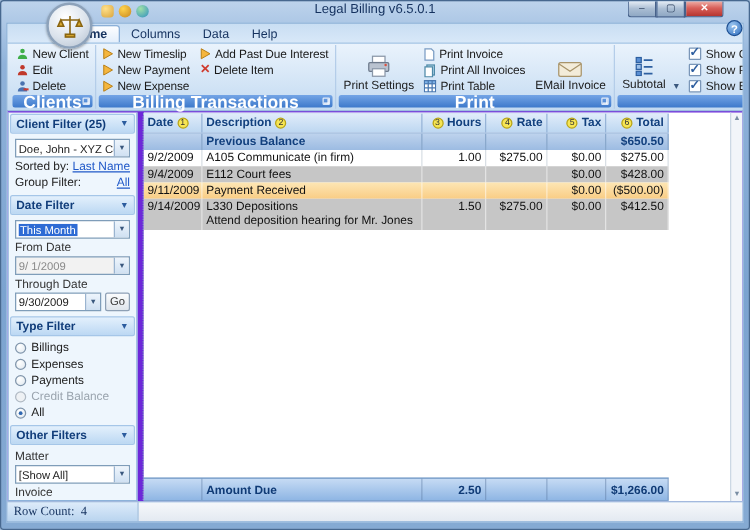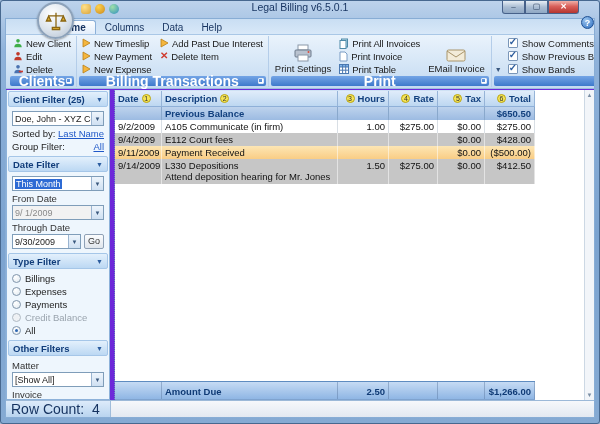--- a/index.html
+++ b/index.html
@@ -132,21 +132,21 @@
   .g-footer .g-cell{color:#0f3a75;font-weight:bold;border-right:1px solid rgba(90,120,160,.45);
     padding-top:4px;}
   
   .vscroll{flex:0 0 10px;background:#f2f5f9;border-left:1px solid #ccd8e4;display:flex;
     flex-direction:column;justify-content:space-between;align-items:center;margin-top:1px;}
   .varrow{font-size:6px;color:#7a8ea4;line-height:10px;}
 
   
   .bottombar{flex:0 0 16px;display:flex;align-items:stretch;border-top:1px solid #9cb9d8;}
   .status{flex:0 0 105px;background:linear-gradient(#ddebfa,#b9d4ef);border-right:1px solid #a0bcda;
-    display:flex;align-items:center;padding:0 5px;font-size:14px;color:#15325f;white-space:pre;}
+    display:flex;align-items:center;padding:0 5px;font-size:10px;color:#15325f;white-space:pre;font-family:Liberation Serif, serif;}
   .hscroll{flex:1;background:linear-gradient(#f6f8fb,#e3e9f1);}
 
   svg{display:block;}
 </style>
 </head>
 <body>
 
 <div class="window">
 
   <div class="titlebar">
@@ -287,34 +287,34 @@
                 <rect x="2" y="6" width="16" height="7" rx="1" fill="#b9c2cf" stroke="#6d7a8c"></rect>
                 <rect x="5" y="11" width="10" height="6" fill="#fff" stroke="#8a97a8"></rect>
                 <circle cx="15.5" cy="8" r="1" fill="#d94f3f"></circle>
               </svg>
             </span>
             <span class="biglabel">Print Settings</span>
           </div>
           <div class="smallcol">
             <div class="sbtn">
               <span class="icon">
+                <svg width="9" height="11" viewBox="0 0 9 11">
+                    <path d="M1 1 h5 l2 2 v7 h-7 Z" fill="#fff" stroke="#7a9cc4"></path>
+                  </svg>
+              </span>
+              <span>Print Invoice</span>
+            </div>
+            <div class="sbtn">
+              <span class="icon">
                 <svg width="10" height="11" viewBox="0 0 10 11">
                     <rect x="2.5" y="1" width="6" height="8" fill="#bfe0ef" stroke="#4f8aa8"></rect>
                     <rect x="1" y="2.5" width="6" height="8" fill="#fff" stroke="#4f8aa8"></rect>
                   </svg>
               </span>
               <span>Print All Invoices</span>
-            </div>
-            <div class="sbtn">
-              <span class="icon">
-                <svg width="9" height="11" viewBox="0 0 9 11">
-                    <path d="M1 1 h5 l2 2 v7 h-7 Z" fill="#fff" stroke="#7a9cc4"></path>
-                  </svg>
-              </span>
-              <span>Print Invoice</span>
             </div>
             <div class="sbtn">
               <span class="icon">
                 <svg width="10" height="10" viewBox="0 0 10 10">
                     <rect x="0.5" y="0.5" width="9" height="9" fill="#fff" stroke="#4a78b0"></rect>
                     <rect x="0.5" y="0.5" width="9" height="2.5" fill="#7fb3e8" stroke="#4a78b0"></rect>
                     <line x1="3.6" y1="0.5" x2="3.6" y2="9.5" stroke="#4a78b0"></line>
                     <line x1="6.7" y1="0.5" x2="6.7" y2="9.5" stroke="#4a78b0"></line>
                     <line x1="0.5" y1="6.2" x2="9.5" y2="6.2" stroke="#4a78b0"></line>
                   </svg>
@@ -334,20 +334,33 @@
         </div>
         <div class="rgroup-caption">
           <span>Print</span>
           <span class="launcher"></span>
         </div>
       </div>
 
       <div class="rgroup" style="flex:1;">
         <div class="rgroup-content" style="gap:6px;">
           <div class="subwrap">
+            <div class="bigbtn">
+              <span class="icon">
+                <svg width="15" height="16" viewBox="0 0 15 16">
+                  <rect x="1" y="1" width="4" height="4" fill="#5a8fd4" stroke="#2d5fa0"></rect>
+                  <rect x="1" y="6.5" width="4" height="4" fill="#9cc0ea" stroke="#2d5fa0"></rect>
+                  <rect x="1" y="12" width="4" height="3.5" fill="#5a8fd4" stroke="#2d5fa0"></rect>
+                  <line x1="7" y1="3" x2="14" y2="3" stroke="#2d5fa0" stroke-width="1.4"></line>
+                  <line x1="7" y1="8.5" x2="14" y2="8.5" stroke="#2d5fa0" stroke-width="1.4"></line>
+                  <line x1="7" y1="13.8" x2="14" y2="13.8" stroke="#2d5fa0" stroke-width="1.4"></line>
+                </svg>
+              </span>
+              <span class="biglabel">Subtotal</span>
+            </div>
             <span class="dd-arrow">▼</span>
           </div>
           <div class="smallcol">
             <div class="chk checked">
               <span class="box"></span>
               <span>Show Comments</span>
             </div>
             <div class="chk checked">
               <span class="box"></span>
               <span>Show Previous Balance</span>

